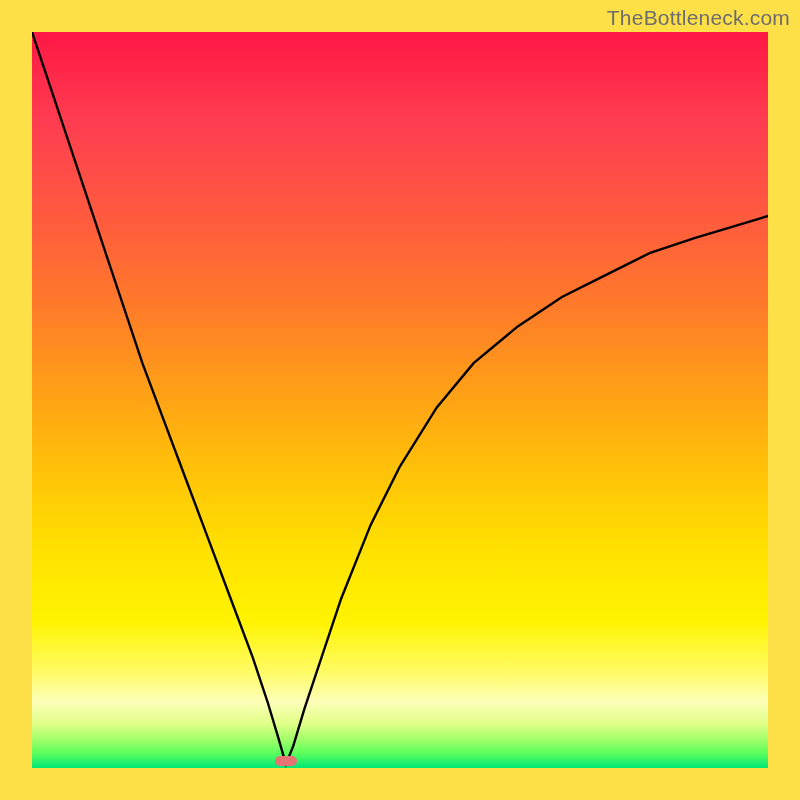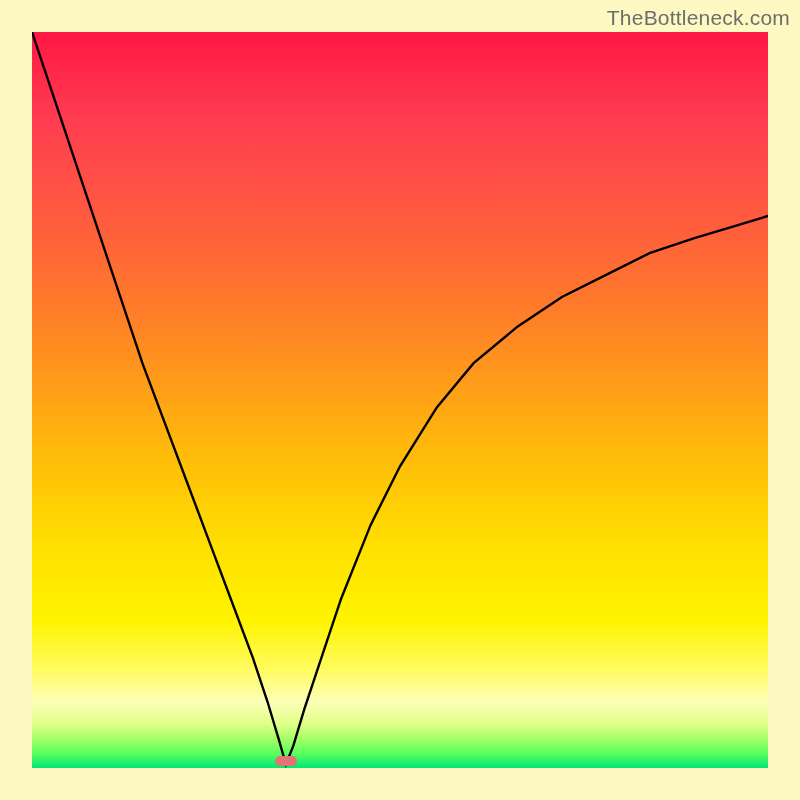--- a/index.html
+++ b/index.html
@@ -10,21 +10,21 @@
     background: #000;
     overflow: hidden;
     font-family: Arial, Helvetica, sans-serif;
   }
   .frame {
     position: absolute;
     top: 0;
     left: 0;
     width: 800px;
     height: 800px;
-    background: #fef9c3;
+    background: #fde047;
   }
   .plot {
     position: absolute;
     top: 32px;
     left: 32px;
     width: 736px;
     height: 736px;
     overflow: hidden;
   }
   .gradient {

